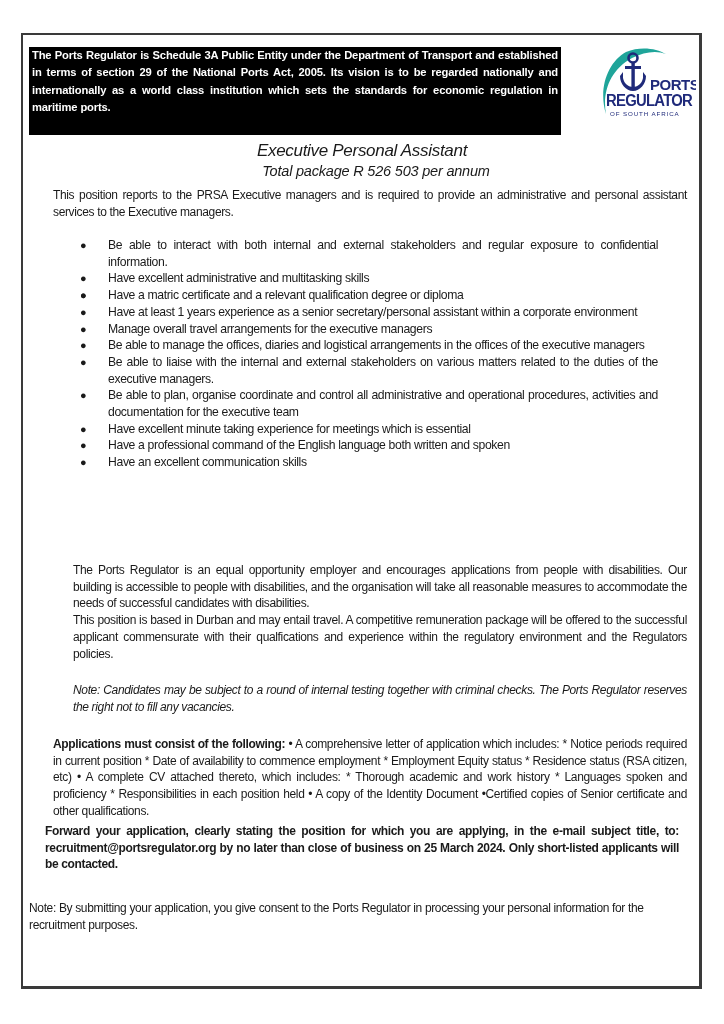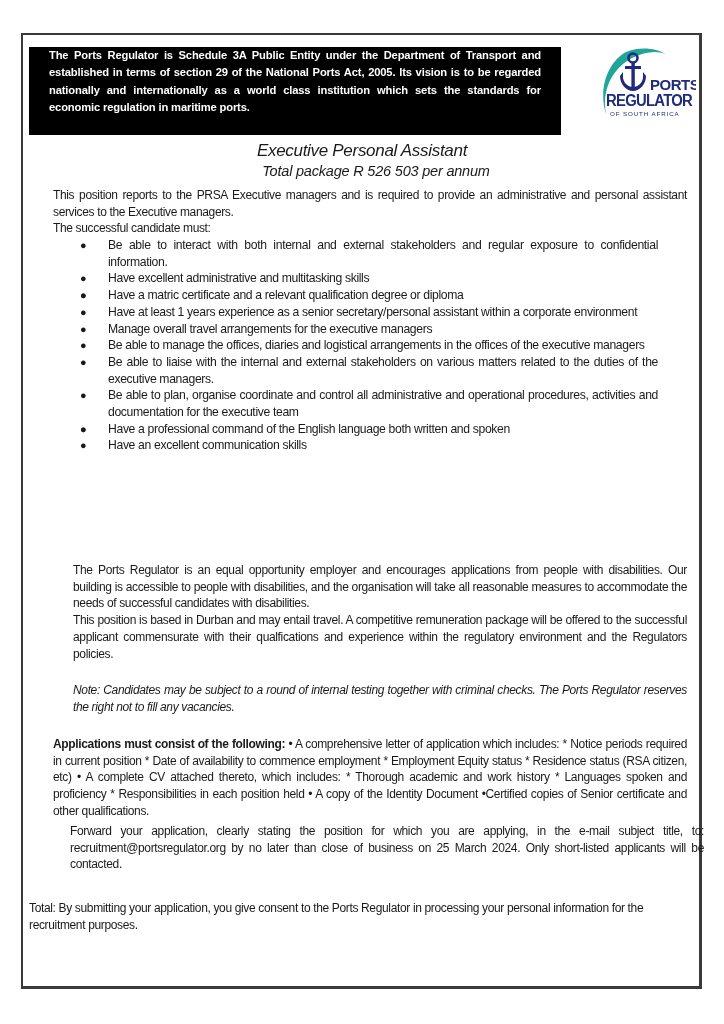--- a/index.html
+++ b/index.html
@@ -2,21 +2,21 @@
 <html><head>
 <meta charset="utf-8">
 <style>
   html, body { margin: 0; padding: 0; background: #ffffff; }
   body { width: 724px; height: 1024px; position: relative; overflow: hidden;
          font-family: "Liberation Sans", sans-serif; color: #1a1a1a; }
   .frame { position: absolute; left: 21px; top: 33px; width: 676px; height: 951px;
            border: 2px solid #3a3a3a; border-right-width: 3px; border-bottom-width: 3px; box-sizing: content-box; }
   .banner { position: absolute; left: 29px; top: 47px; width: 532px; height: 88px;
             background: #000; color: #fff; font-weight: bold; font-size: 11.2px;
-            line-height: 17.4px; padding: 0 20px; box-sizing: border-box;
+            line-height: 17.4px; padding: 0 3px; box-sizing: border-box;
             font-family: "Liberation Sans Narrow", "Liberation Sans", sans-serif; letter-spacing: -0.15px; }
   .banner p { margin: 0; text-align: justify; text-align-last: left; }
   .banner .last { text-align: left; }
   .logo { position: absolute; left: 596px; top: 48px; width: 100px; height: 76px; }
   .title { position: absolute; left: 0; width: 724px; text-align: center; font-style: italic; font-weight: normal; }
   .t1 { top: 141px; font-size: 17px; letter-spacing: -0.3px; }
   .t2 { top: 163px; font-size: 14.5px; left: 14px; letter-spacing: -0.2px; }
   .txt { position: absolute; font-size: 12px; line-height: 16.7px; letter-spacing: -0.35px; }
   .just { text-align: justify; font-style: italic; }
   .intro { left: 53px; top: 187px; width: 634px; }
@@ -26,21 +26,21 @@
   ul.reqs li { position: relative; padding-left: 30px; font-size: 12.2px; line-height: 16.7px;
                text-align: justify; letter-spacing: -0.35px; }
   ul.reqs li .dot { position: absolute; left: 2px; top: 0; font-size: 11px; }
   .eeo { left: 73px; top: 562px; width: 614px; }
   .eeo .b { font-weight: normal; margin: 0; text-align: justify; }
   .eeo .n { margin: 0; text-align: justify; }
   .note1 { left: 73px; top: 682px; width: 614px; }
   .apps { left: 53px; top: 736px; width: 634px; }
   .apps p { margin: 0; text-align: justify; }
   .apps b { font-weight: bold; }
-  .fwd { left: 70px; top: 823px; width: 634px; font-weight: normal; }
+  .fwd { left: 45px; top: 823px; width: 634px; font-weight: bold; }
   .fwd p { margin: 0; text-align: justify; }
   .note2 { left: 29px; top: 900px; width: 660px; }
   .note2 p { margin: 0; }
 </style>
 </head>
 <body>
 
 <div class="frame"></div>
 
 <div class="banner">
@@ -60,48 +60,47 @@
     <text x="10" y="58" font-family="Liberation Sans, sans-serif" font-weight="bold" font-size="16" fill="#1f2a7a" letter-spacing="-0.8" textLength="86" lengthAdjust="spacingAndGlyphs">REGULATOR</text>
     <text x="14" y="68" font-family="Liberation Sans, sans-serif" font-size="6.2" fill="#1f2a7a" letter-spacing="0.9">OF SOUTH AFRICA</text>
   </svg>
 </div>
 
 <div class="title t1">Executive Personal Assistant</div>
 <div class="title t2">Total package R 526 503 per annum</div>
 
 <div class="txt intro">
   <p>This position reports to the PRSA Executive managers and is required to provide an administrative and personal assistant services to the Executive managers.</p>
-  <p class="nl">The successful candidate must:</p>
 </div>
 
 <ul class="reqs" id="reqs">
     <li><span class="dot">●</span><span>Be able to interact with both internal and external stakeholders and regular exposure to confidential information.</span></li>
     <li><span class="dot">●</span><span>Have excellent administrative and multitasking skills</span></li>
     <li><span class="dot">●</span></li>
     <li><span class="dot">●</span><span>Have a matric certificate and a relevant qualification degree or diploma</span></li>
     <li><span class="dot">●</span><span>Have at least 1 years experience as a senior secretary/personal assistant within a corporate environment</span></li>
     <li><span class="dot">●</span><span>Manage overall travel arrangements for the executive managers</span></li>
     <li><span class="dot">●</span><span>Be able to manage the offices, diaries and logistical arrangements in the offices of the executive managers</span></li>
     <li><span class="dot">●</span><span>Be able to liaise with the internal and external stakeholders on various matters related to the duties of the executive managers.</span></li>
     <li><span class="dot">●</span><span>Be able to plan, organise coordinate and control all administrative and operational procedures, activities and documentation for the executive team</span></li>
-    <li><span class="dot">●</span></li>
+    <li><span class="dot">●</span><span>Have excellent minute taking experience for meetings which is essential</span></li>
     <li><span class="dot">●</span><span>Have a professional command of the English language both written and spoken</span></li>
     <li><span class="dot">●</span><span>Have an excellent communication skills</span></li>
   </ul>
 
 <div class="txt eeo">
   <p class="b">The Ports Regulator is an equal opportunity employer and encourages applications from people with disabilities. Our building is accessible to people with disabilities, and the organisation will take all reasonable measures to accommodate the needs of successful candidates with disabilities.</p>
   <p class="n">This position is based in Durban and may entail travel. A competitive remuneration package will be offered to the successful applicant commensurate with their qualfications and experience within the regulatory environment and the Regulators policies.</p>
 </div>
 
 <div class="txt note1 just">Note: Candidates may be subject to a round of internal testing together with criminal checks. The Ports Regulator reserves the right not to fill any vacancies.</div>
 
 <div class="txt apps">
   <p><b>Applications must consist of the following:</b><span> • A comprehensive letter of application which includes: * Notice periods required in current position * Date of availability to commence employment * Employment Equity status * Residence status (RSA citizen, etc) • A complete CV attached thereto, which includes: * Thorough academic and work history * Languages spoken and proficiency * Responsibilities in each position held • A copy of the Identity Document •Certified copies of Senior certificate and other qualifications.</span></p>
 </div>
 
 <div class="txt fwd">
   <p><span>Forward your application, clearly stating the position for which you are applying, in the e-mail subject title, to: </span><span>recruitment@portsregulator.org</span><span> by no later than close of business on 25 March 2024. Only short-listed applicants will be contacted.</span></p>
 </div>
 
 <div class="txt note2">
-  <p>Total: By submitting your application, you give consent to the Ports Regulator in processing your personal information for the recruitment purposes.</p>
+  <p>Note: By submitting your application, you give consent to the Ports Regulator in processing your personal information for the recruitment purposes.</p>
 </div>
 
 </body></html>

